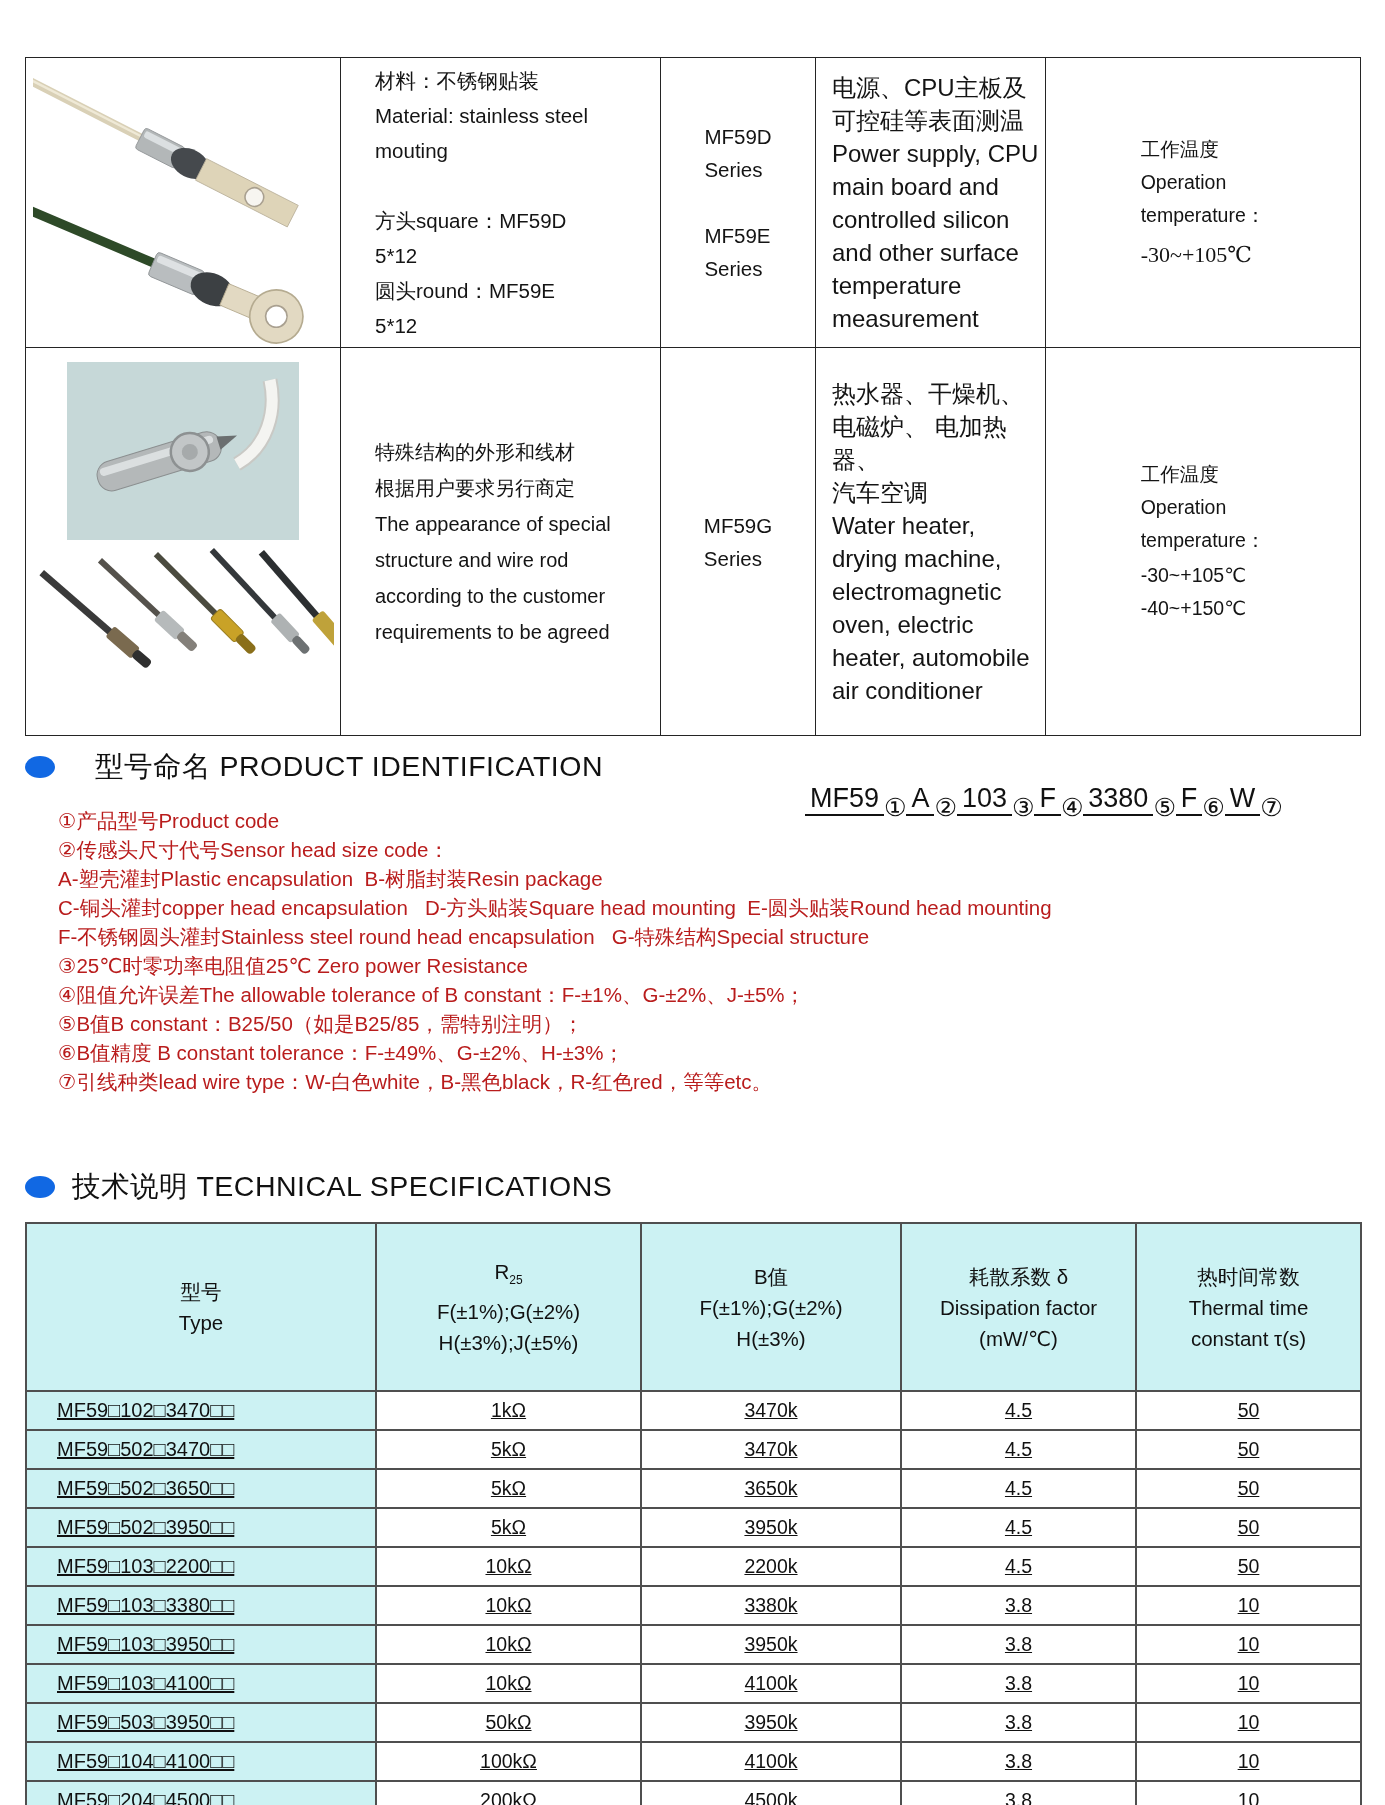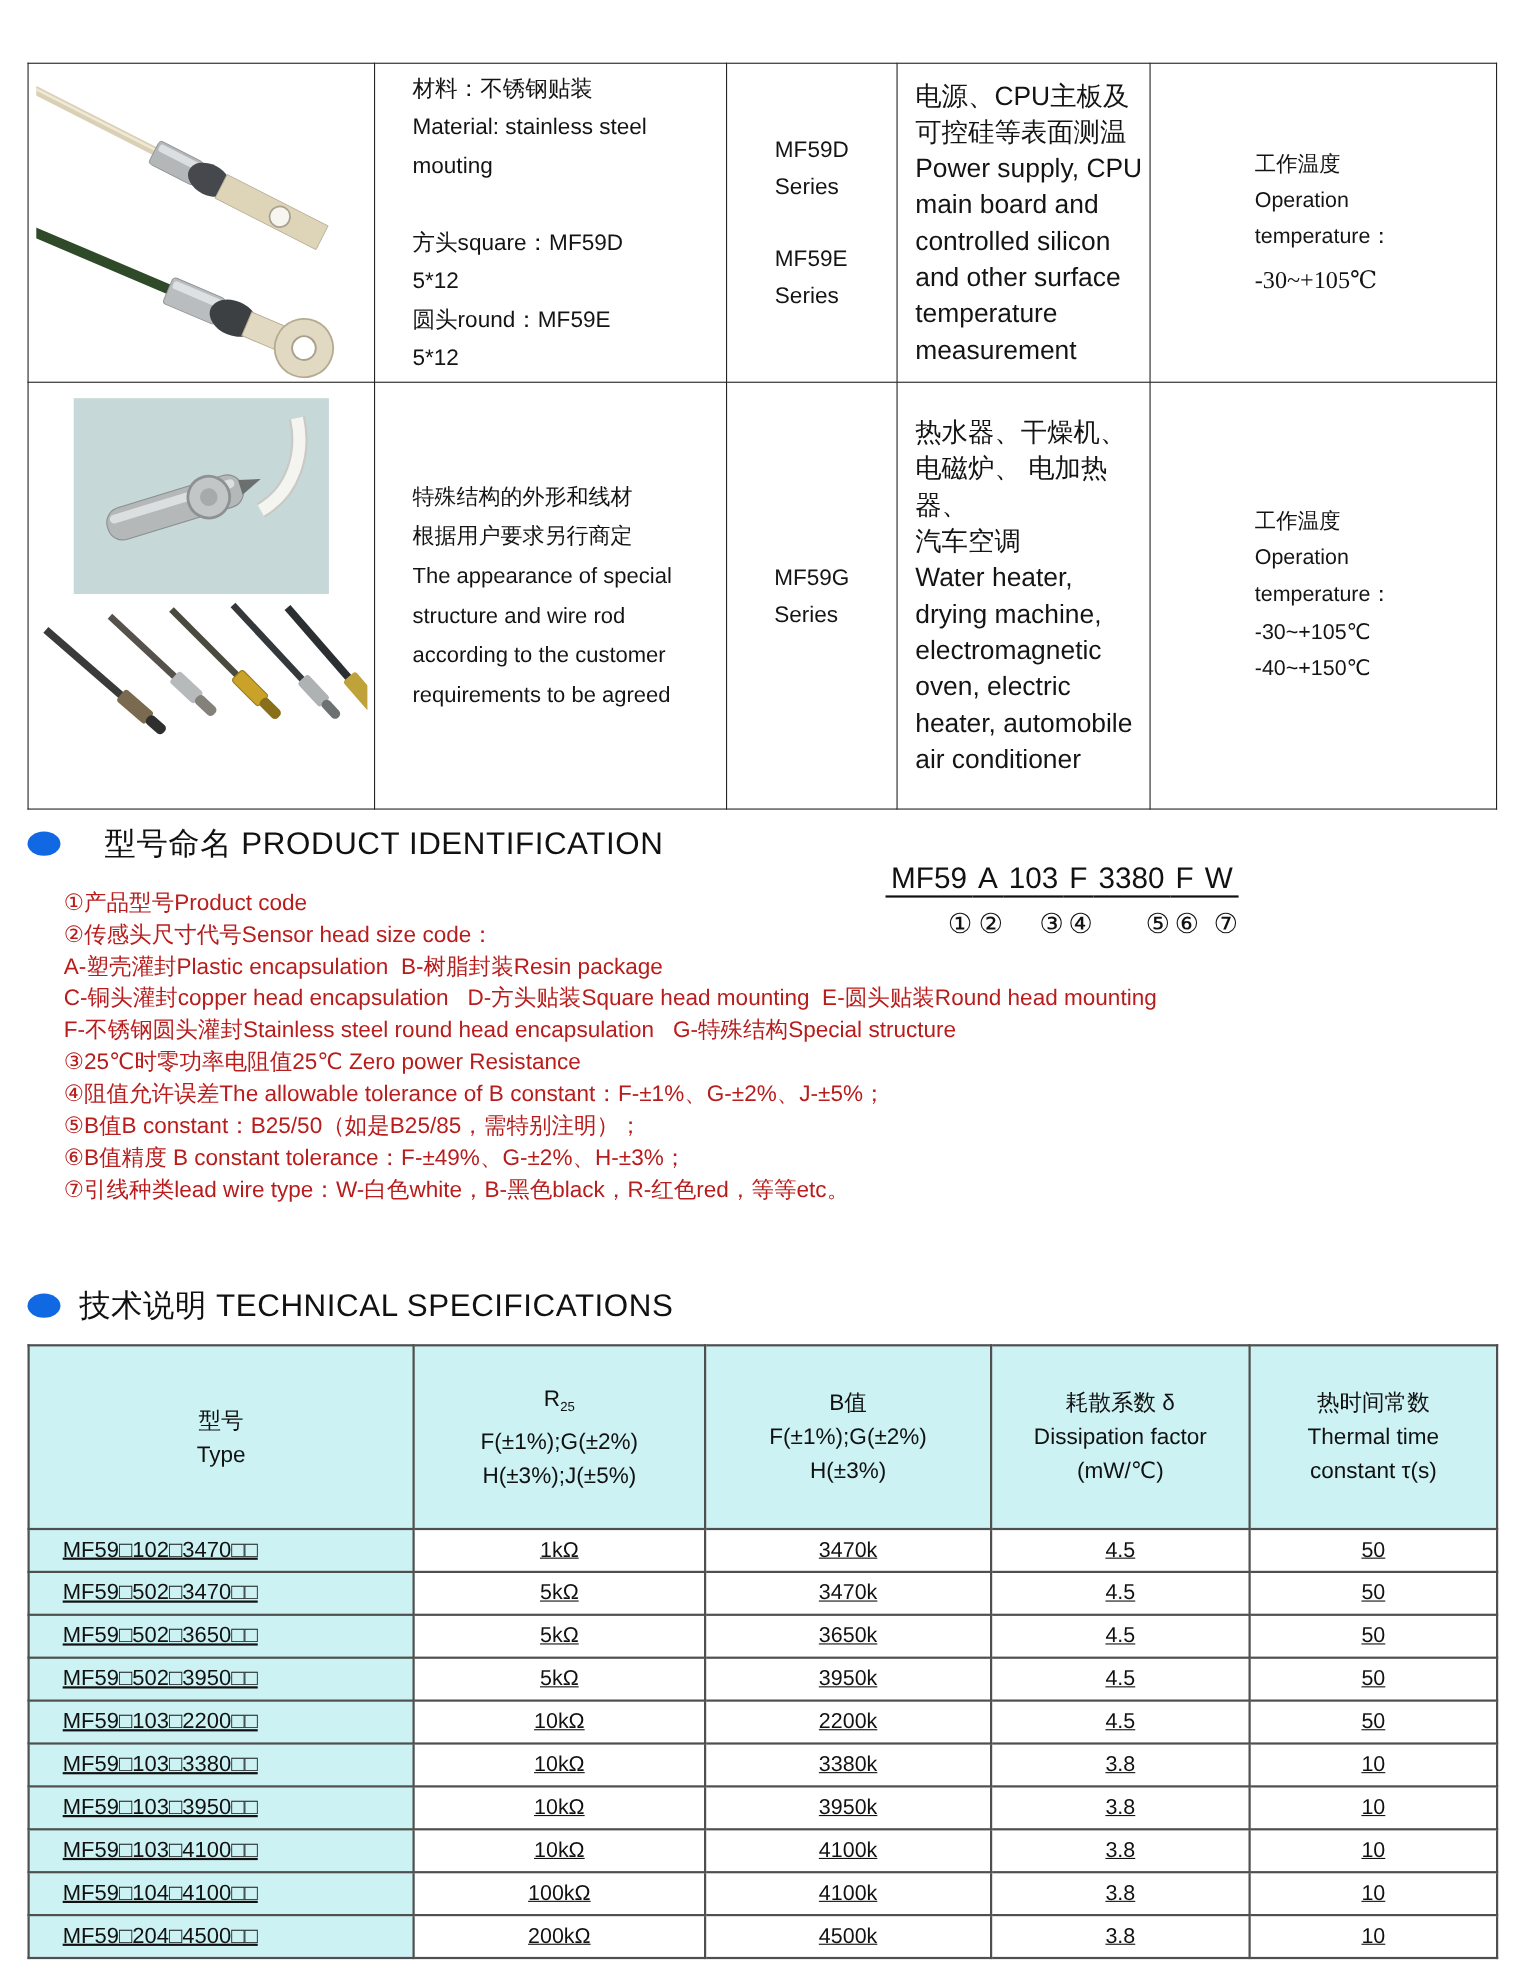--- a/index.html
+++ b/index.html
@@ -25,21 +25,21 @@
   .temp-value-serif{font-family:"Liberation Serif","DejaVu Serif",serif;font-size:22px;line-height:34px;margin-top:6px;white-space:pre-line;}
   .temp-value-sans{font-size:19.5px;line-height:33px;margin-top:2px;white-space:pre-line;}
   
   .section-header{position:absolute;display:flex;align-items:center;gap:17px;}
   .section-header .bullet{width:30px;height:22px;border-radius:50%;background:var(--accent-blue,#1168e3);flex:0 0 auto;}
   .section-header .title{font-size:28.5px;letter-spacing:.5px;color:#111;}
   #pid-header{left:25px;top:748px;gap:40px;}
   #tech-header{left:25px;top:1168px;}
   
   .code-row{position:absolute;left:805px;top:784px;display:flex;}
-  .code-part{display:flex;flex-direction:column;align-items:flex-end;}
+  .code-part{display:flex;flex-direction:row;align-items:flex-start;}
   .code-text{font-size:27px;color:#111;border-bottom:2.5px solid #111;padding:0 5px 2px 5px;line-height:1.05;}
   .code-num{font-size:25px;color:#111;margin-top:9px;}
   
   .id-list{position:absolute;left:58px;top:806px;width:1300px;}
   .id-line{font-size:20.5px;line-height:29px;height:29px;color:#b91c1c;white-space:pre;}
   
   .spec-table{
     position:absolute;left:25px;top:1222px;width:1335px;
     border-collapse:collapse;table-layout:fixed;
   }
@@ -353,20 +353,27 @@
       </tr>
 
       <tr>
         <td class="type-col">MF59□103□4100□□</td>
         <td>10kΩ</td>
         <td>4100k</td>
         <td>3.8</td>
         <td>10</td>
       </tr>
 
+      <tr>
+        <td class="type-col">MF59□503□3950□□</td>
+        <td>50kΩ</td>
+        <td>3950k</td>
+        <td>3.8</td>
+        <td>10</td>
+      </tr>
 
       <tr>
         <td class="type-col">MF59□104□4100□□</td>
         <td>100kΩ</td>
         <td>4100k</td>
         <td>3.8</td>
         <td>10</td>
       </tr>
 
       <tr>

